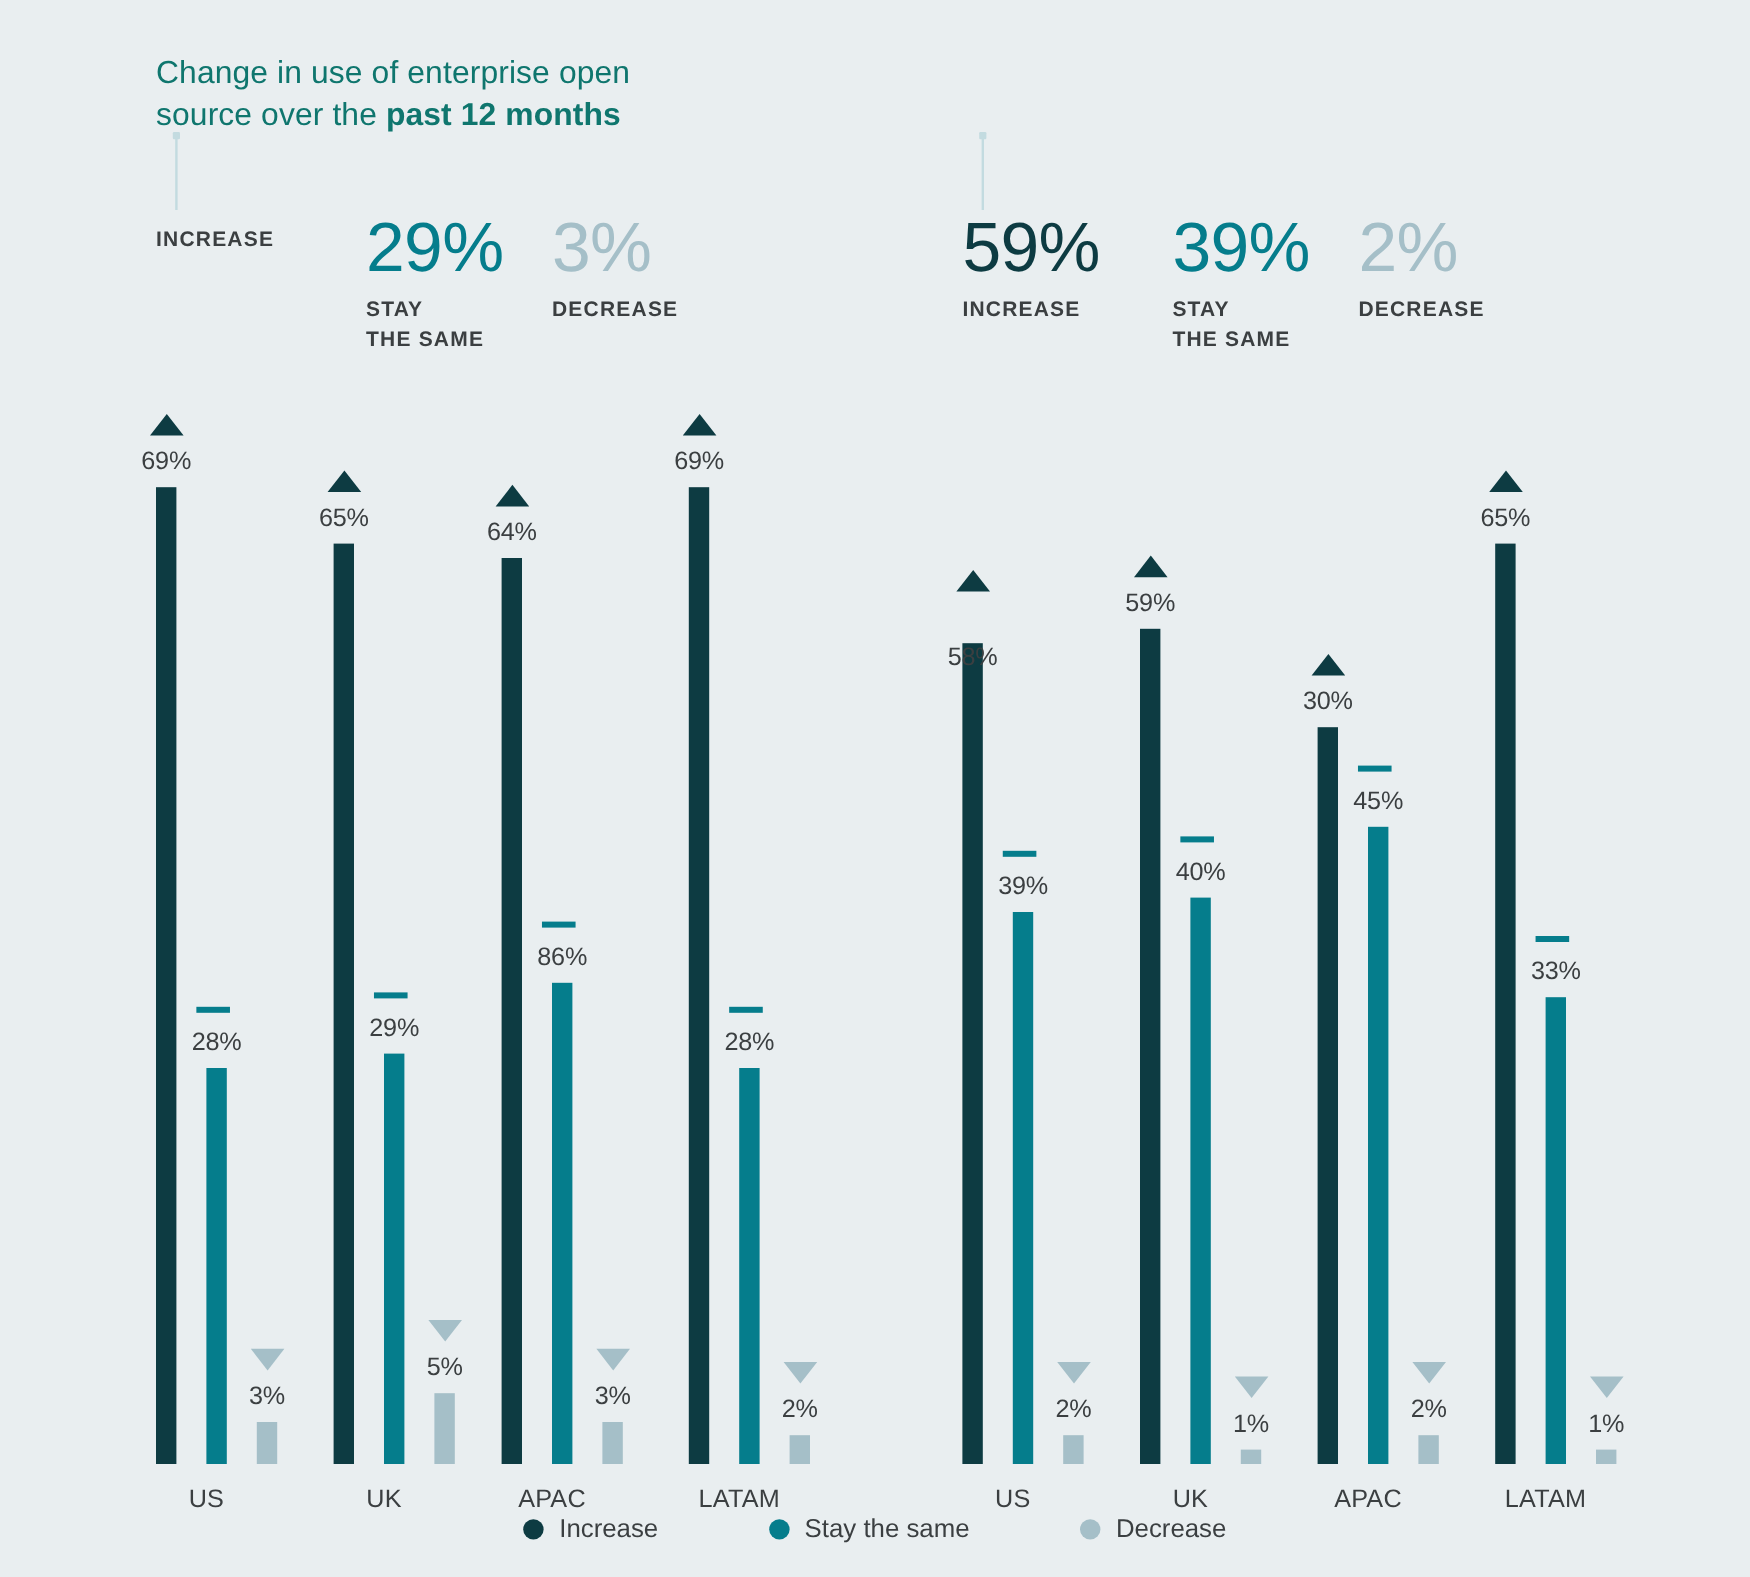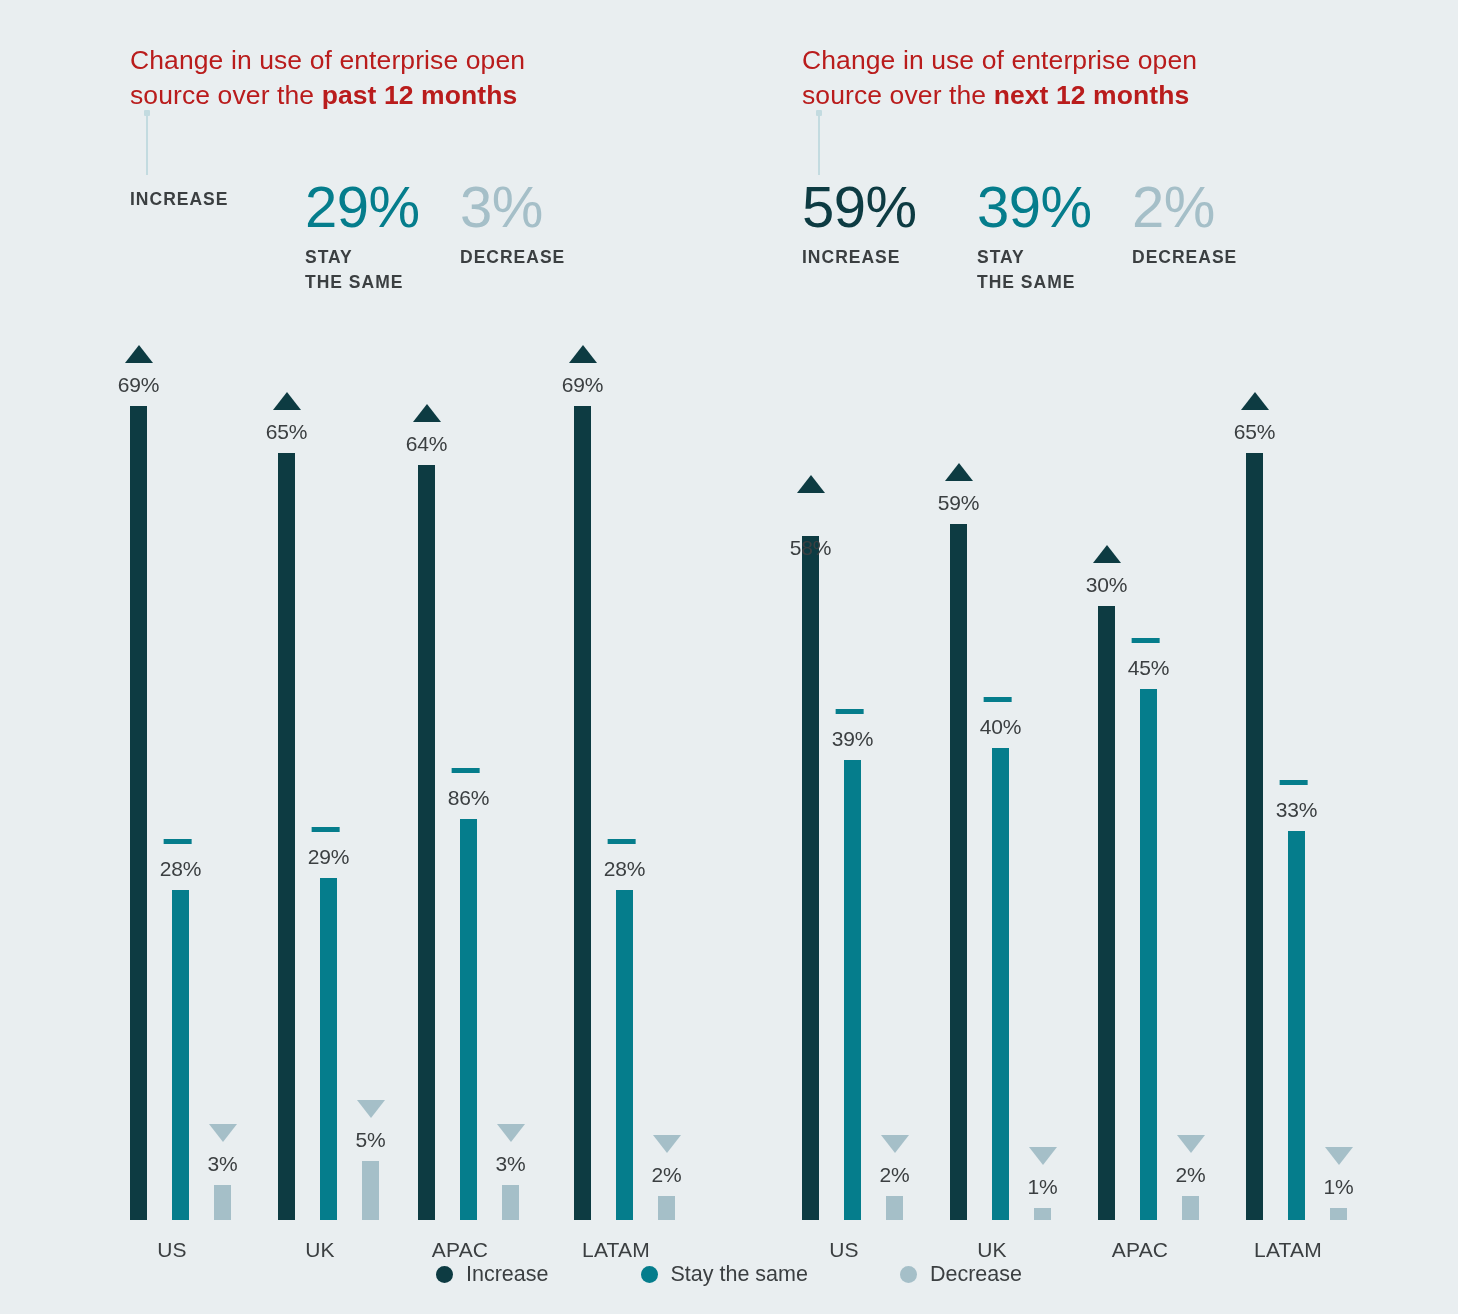--- a/index.html
+++ b/index.html
@@ -22,21 +22,21 @@
   .panel.left  { left: 0px;   width: 729px; }
   .panel.right { left: 672px; width: 786px; }
 
   .panel-title {
     position: absolute;
     top: 43px;
     left: 130px;
     width: 470px;
     font-size: 26.5px;
     line-height: 1.33;
-    color: #b91c1c;
+    color: #0f766e;
     font-weight: 400;
     letter-spacing: 0.1px;
   }
   .panel-title .strong { font-weight: 700; }
 
   .connector {
     position: absolute;
     top: 113px;
     left: 146px;
     width: 2px;
@@ -277,21 +277,20 @@
               <div class="bar decrease" style="height: 23.6px;"></div>
               <div class="bar-label" style="bottom: 32.6px;">2%</div>
               <div class="marker tri-down" style="bottom: 66.6px;"></div>
             </div>
             <div class="cat-label">LATAM</div>
           </div>
         </div>
       </div>
     </div>
     <div class="panel right">
-      <div class="panel-title"><span>Change in use of enterprise open source over the </span><span class="strong">next 12 months</span></div>
       <div class="connector"></div>
       <div class="stat-row">
         <div class="stat">
           <div class="stat-value c-increase">59%</div>
           <div class="stat-label">INCREASE</div>
         </div>
         <div class="stat">
           <div class="stat-value c-same">39%</div>
           <div class="stat-label">STAY
 THE SAME</div>

